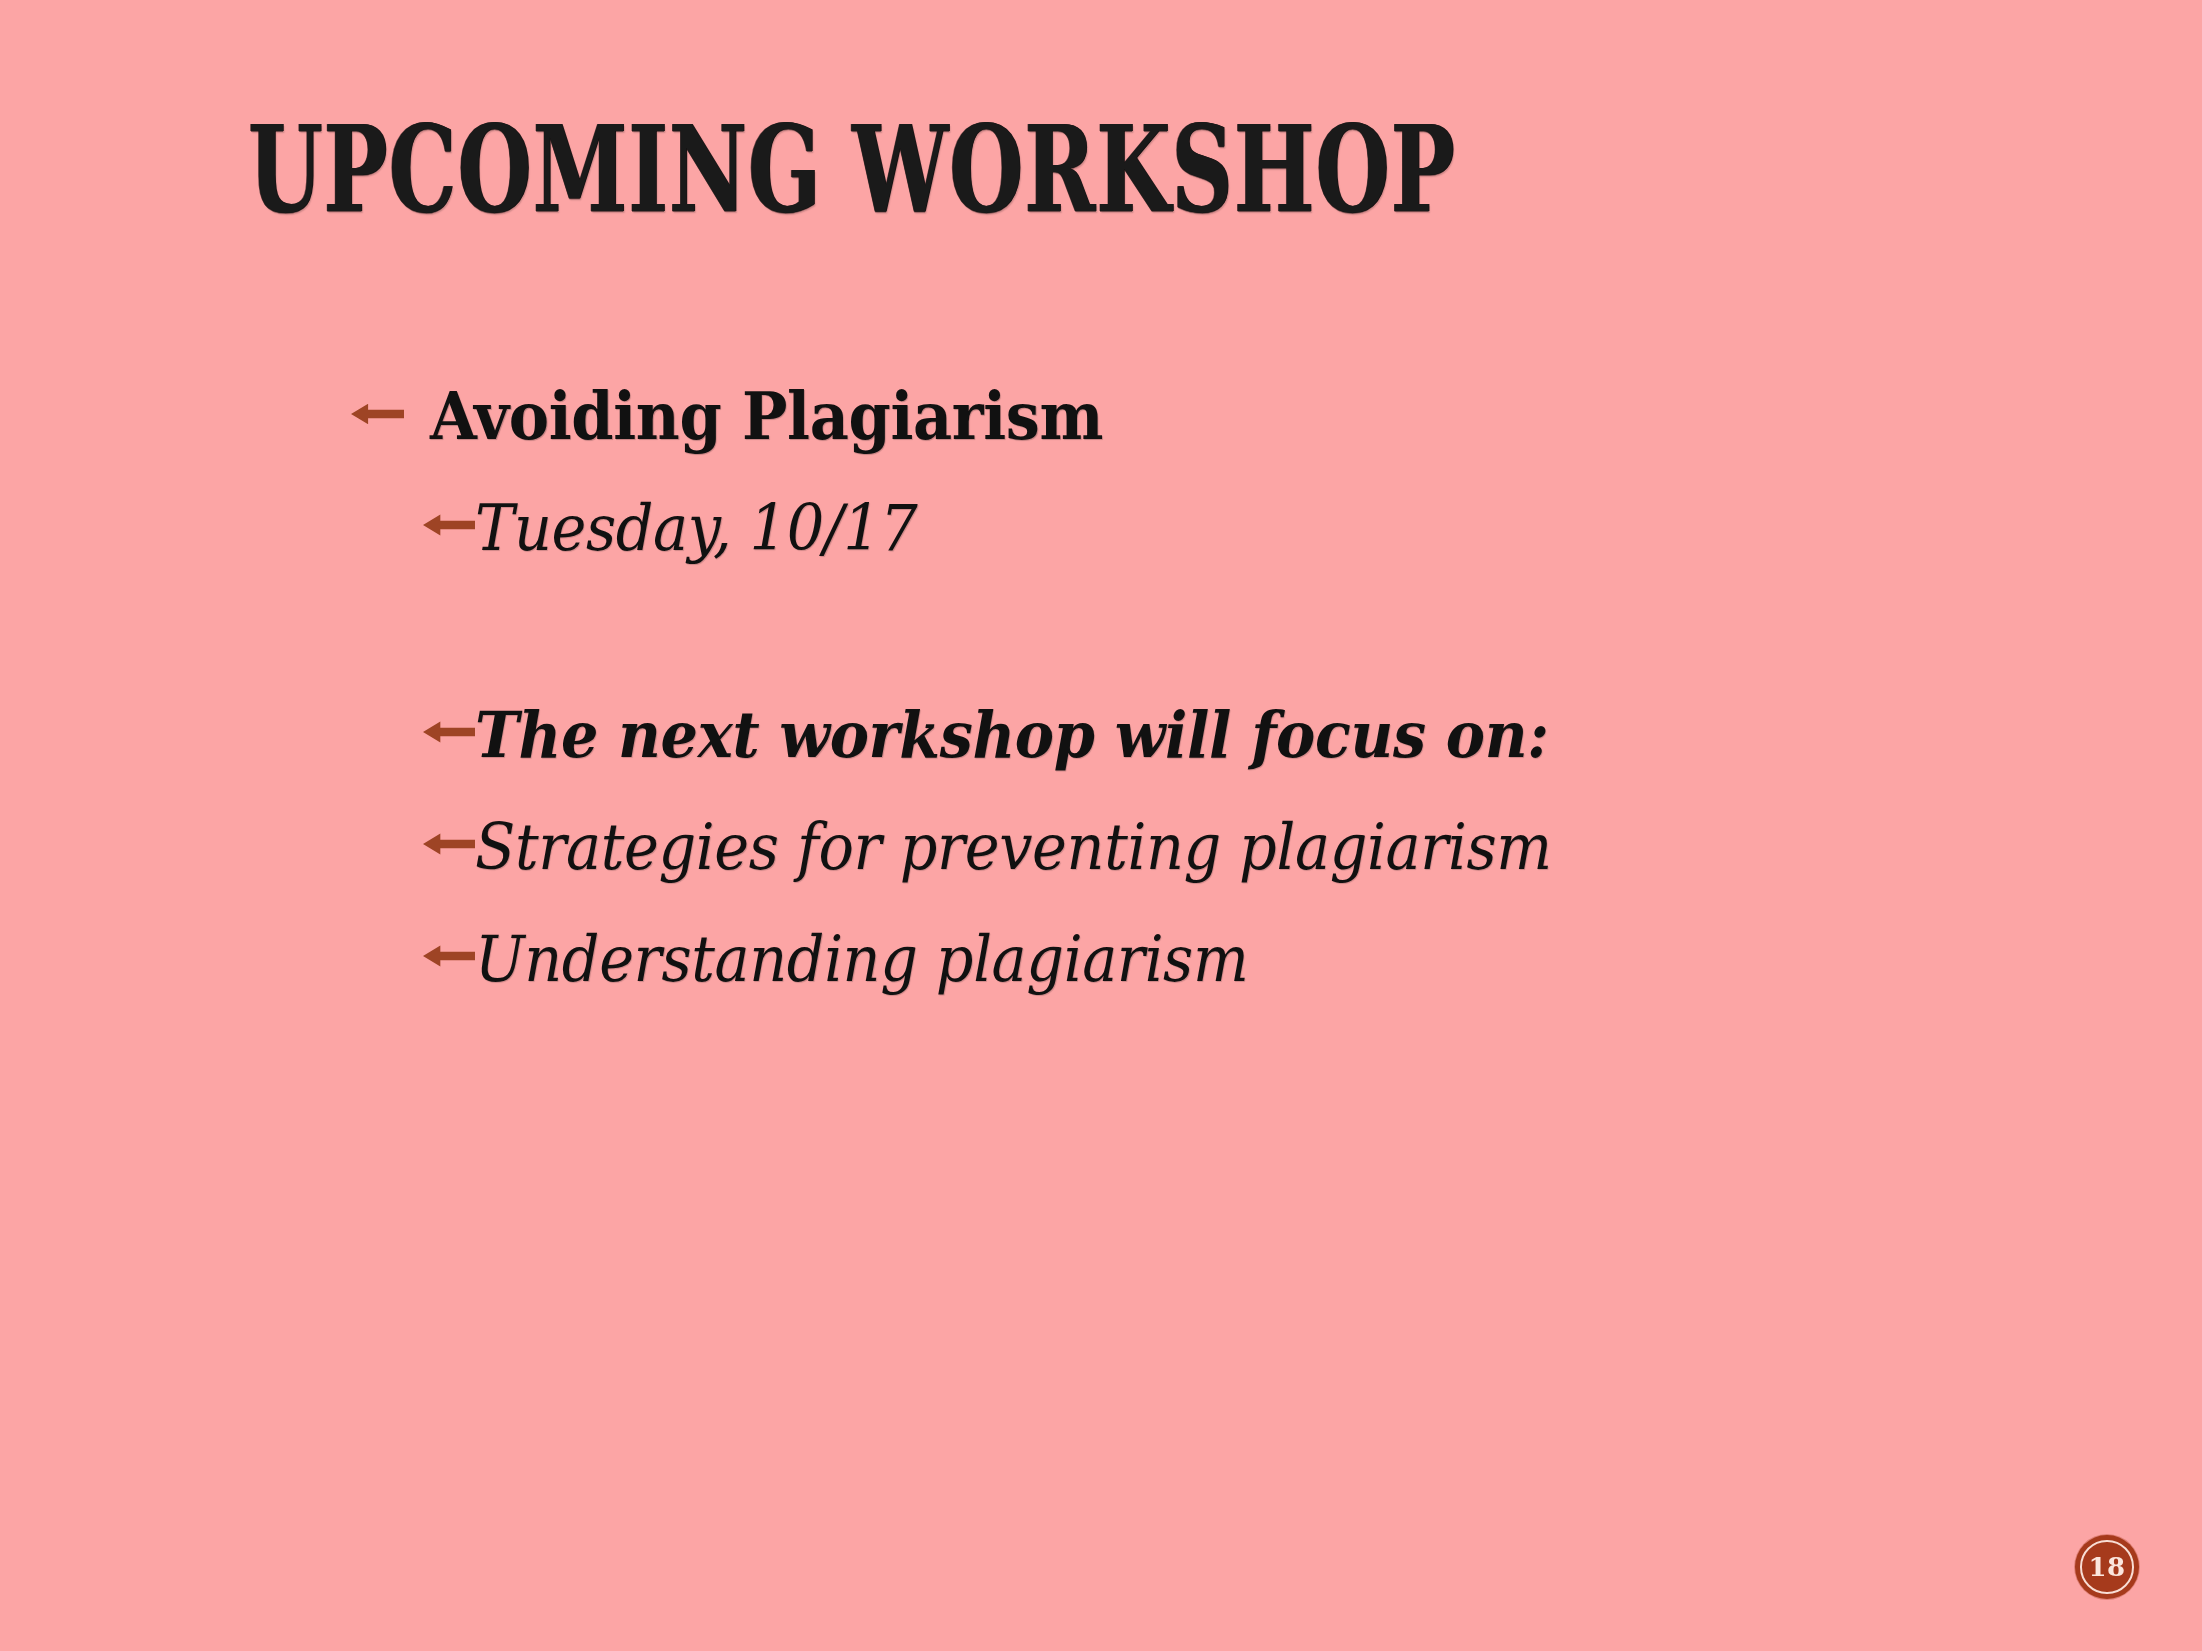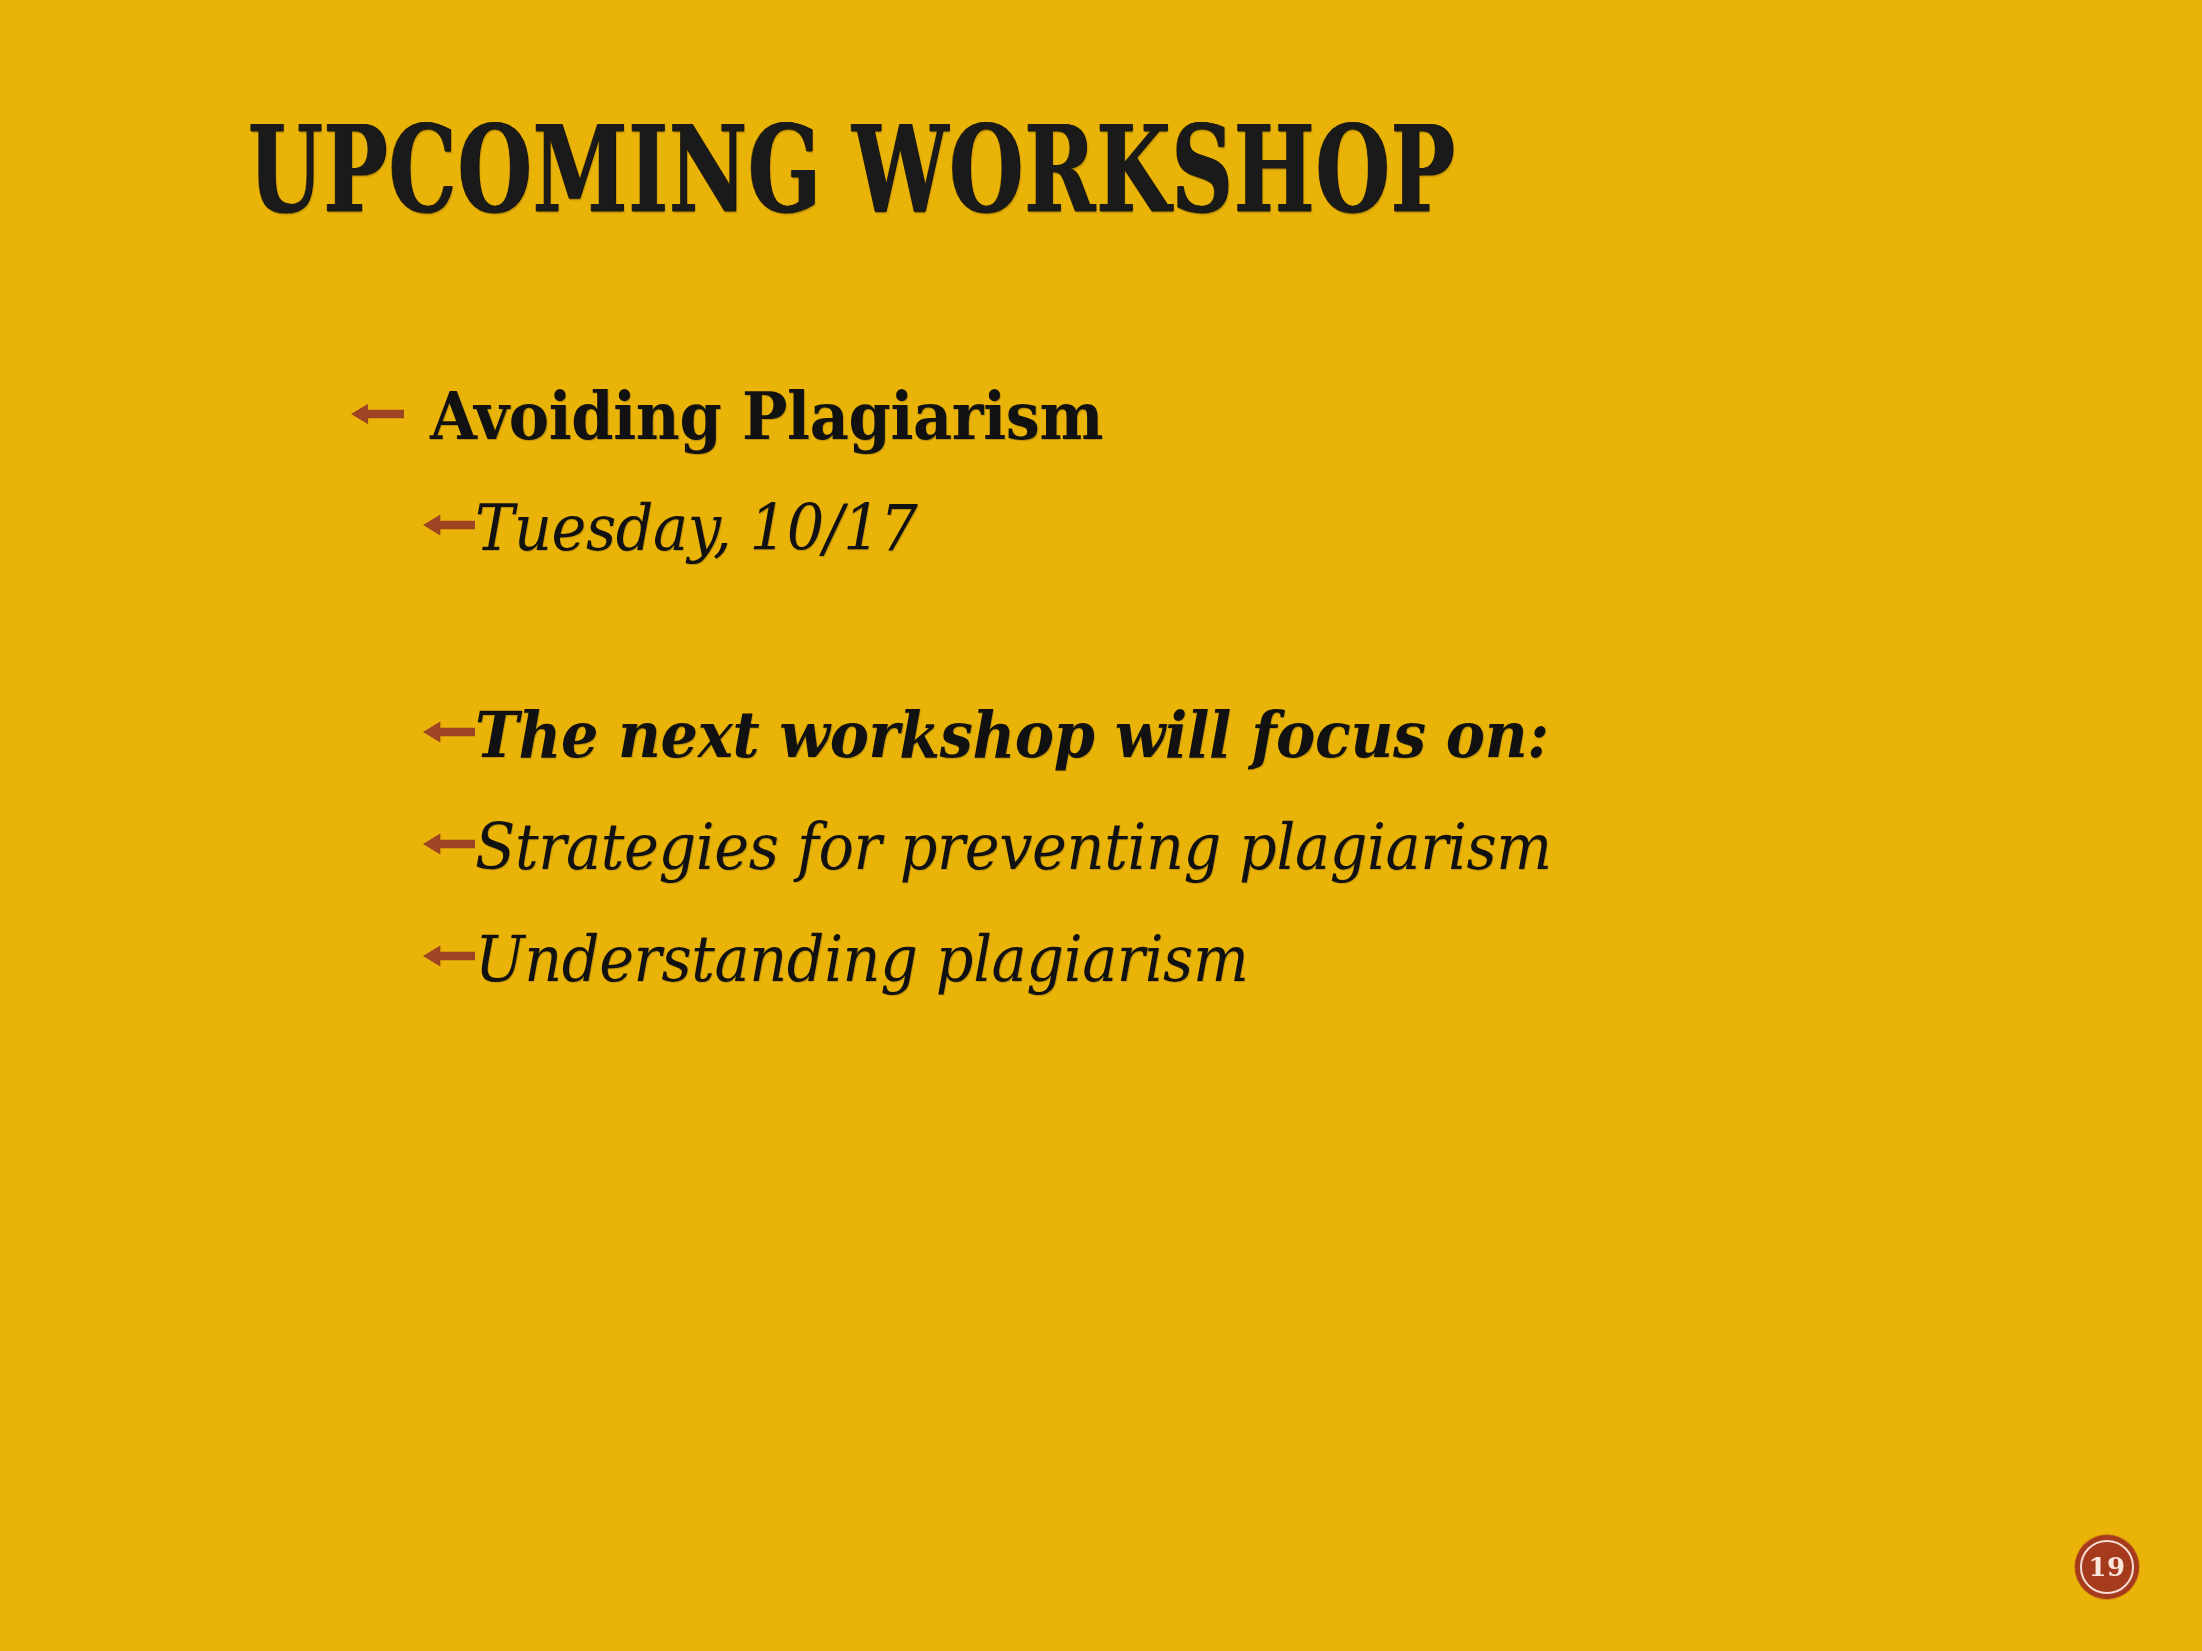--- a/index.html
+++ b/index.html
@@ -13,21 +13,21 @@
     height: 1652px;
     overflow: hidden;
     font-family: "DejaVu Serif", serif;
     -webkit-font-smoothing: antialiased;
   }
 
   .slide {
     position: relative;
     width: 2203px;
     height: 1652px;
-    background: #eab308;
+    background: #fca5a5;
     box-sizing: border-box;
   }
 
   
   .slide-title {
     position: absolute;
     left: 248px;
     top: 110px;
     width: 1635px;
     font-family: "DejaVu Serif", serif;
@@ -204,17 +204,17 @@
           <path d="M0 15 L20 3 L20 10 L60 10 L60 20 L20 20 L20 27 Z" fill="#9E4425"></path>
         </svg>
       </span>
       <span class="bullet-text">Understanding plagiarism</span>
     </div>
 
 
   </div>
 
   <div class="page-badge">
-    <span class="page-badge-number">19</span>
+    <span class="page-badge-number">18</span>
   </div>
 
 </div>
 
 
 </body></html>

